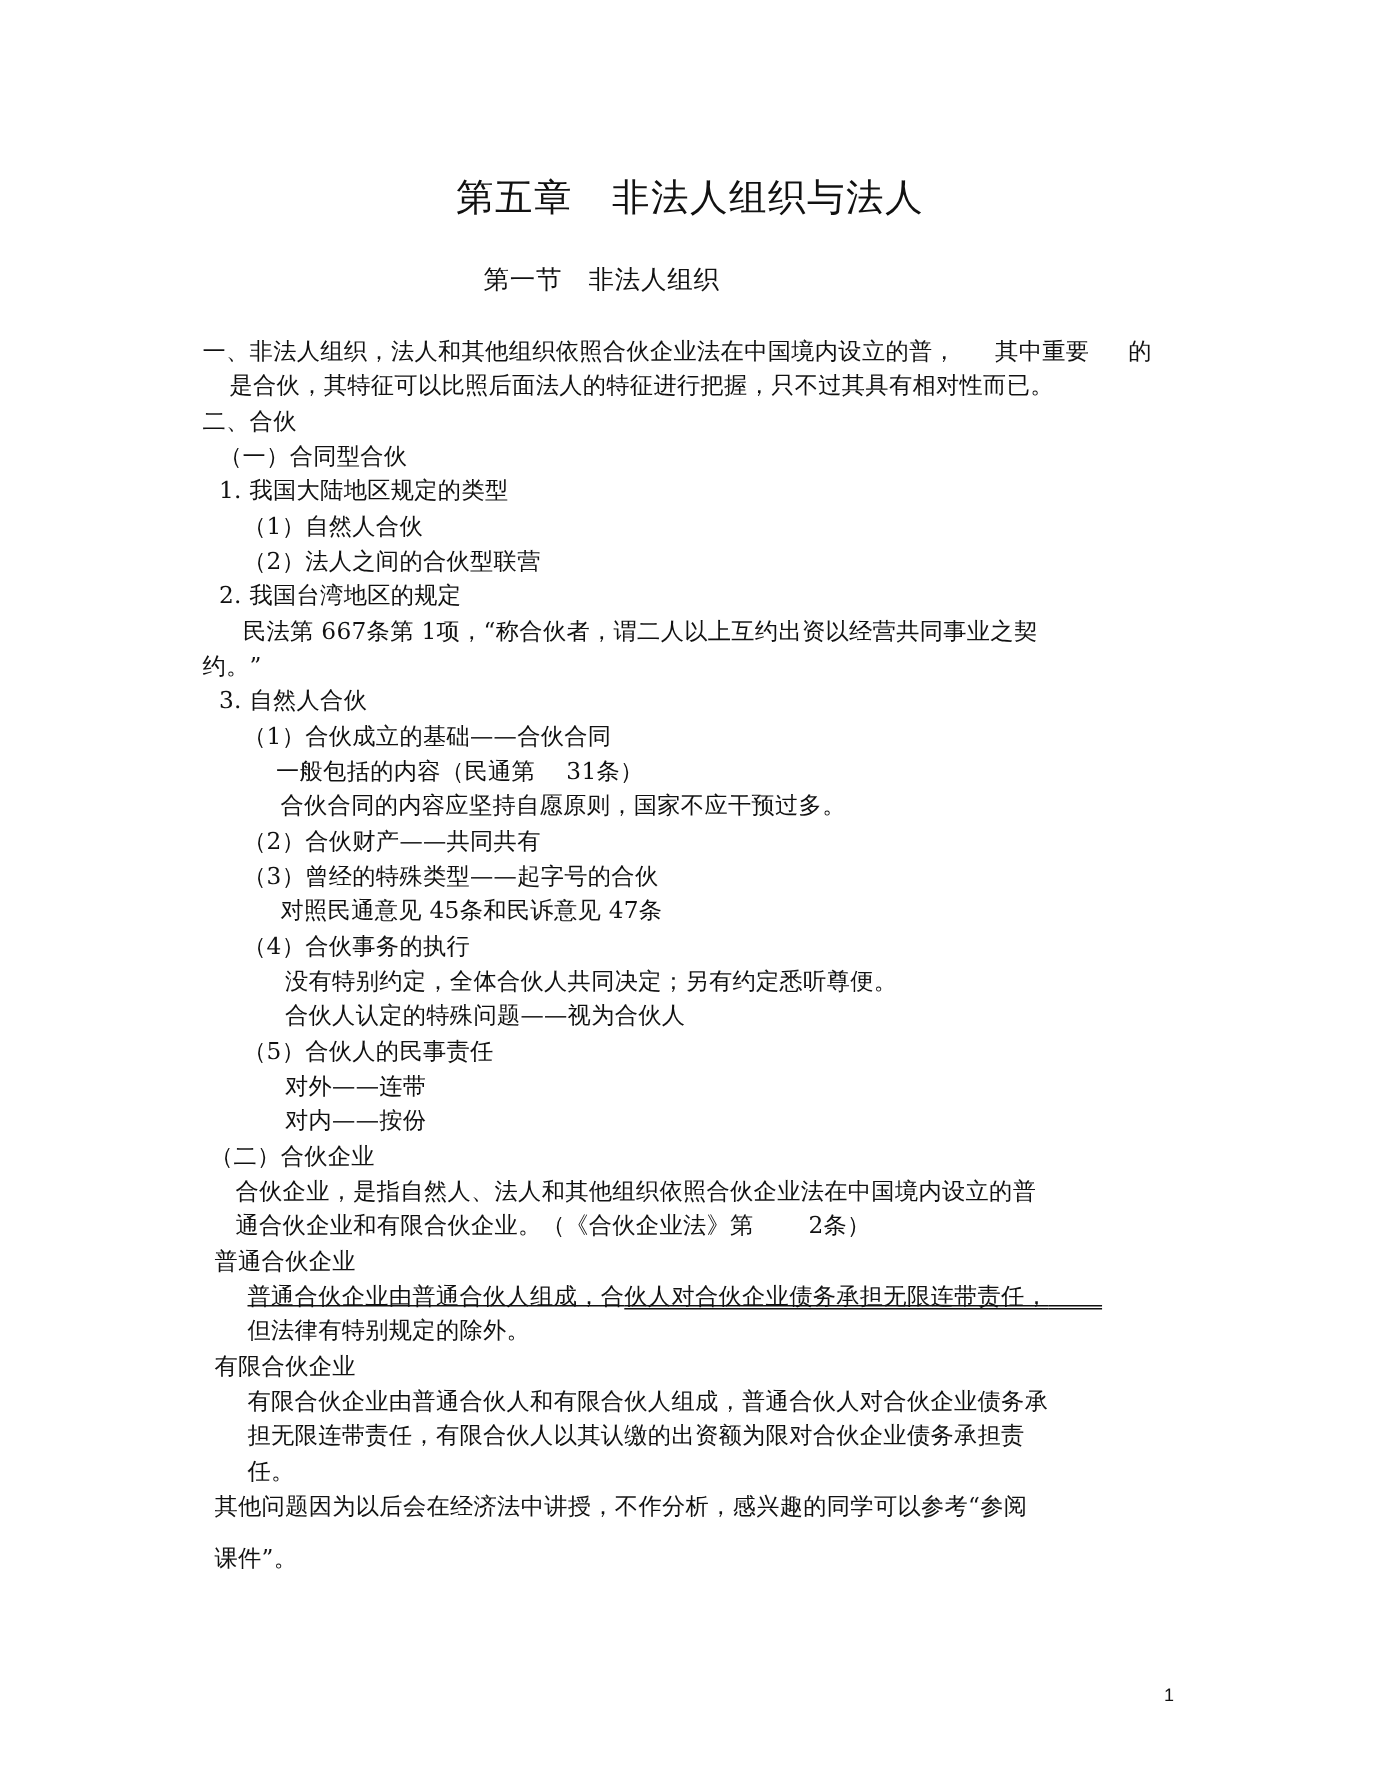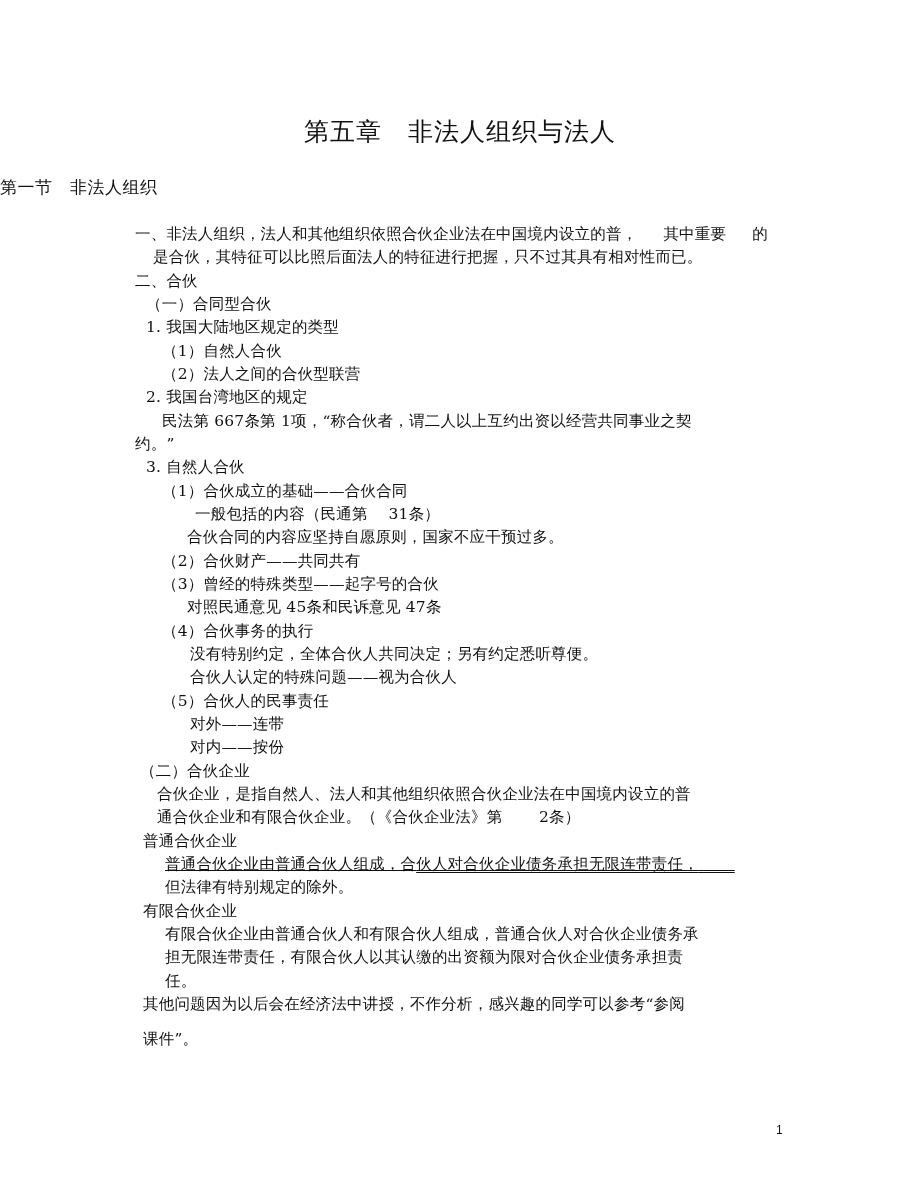--- a/index.html
+++ b/index.html
@@ -1,21 +1,21 @@
 <!DOCTYPE html>
 <html><head>
 <meta charset="utf-8">
 <style>
   html, body { margin: 0; padding: 0; background: #ffffff; }
   body { width: 920px; height: 1192px; position: relative; overflow: hidden;
          font-family: "DejaVu Serif", "Liberation Serif", serif; color: #111; }
   .ln { position: absolute; white-space: nowrap; font-size: 15.5px; line-height: 22px; letter-spacing: 0.2px; }
   .title { position: absolute; left: 0; width: 920px; text-align: center; top: 112px;
            font-size: 25px; line-height: 40px; letter-spacing: 1px; }
-  .subtitle { position: absolute; left: 0; width: 802px; top: 175px;
+  .subtitle { position: absolute; left: 0; width: 802px; text-align: center; top: 175px;
               font-size: 17px; line-height: 24px; letter-spacing: 0.5px; }
   .ul { text-decoration: underline; text-underline-offset: 3px; }
   .page-num { position: absolute; left: 776px; top: 1123px; font-size: 12px;
               font-family: "Liberation Sans", sans-serif; }
   .gap { display: inline-block; width: 26px; }
 </style>
 </head>
 <body>
 
 <div>
@@ -29,21 +29,21 @@
   <div class="ln" style="left:135px; top:270px;">二、合伙</div>
   <div class="ln" style="left:146px; top:293px;">（一）合同型合伙</div>
   <div class="ln" style="left:146px; top:316px;">1. 我国大陆地区规定的类型</div>
   <div class="ln" style="left:162px; top:340px;">（1）自然人合伙</div>
   <div class="ln" style="left:162px; top:363px;">（2）法人之间的合伙型联营</div>
   <div class="ln" style="left:146px; top:386px;">2. 我国台湾地区的规定</div>
   <div class="ln" style="left:162px; top:410px;">民法第 667条第 1项，“称合伙者，谓二人以上互约出资以经营共同事业之契</div>
   <div class="ln" style="left:135px; top:433px;">约。”</div>
   <div class="ln" style="left:146px; top:456px;">3. 自然人合伙</div>
   <div class="ln" style="left:162px; top:480px;">（1）合伙成立的基础——合伙合同</div>
-  <div class="ln" style="left:184px; top:503px;margin-left:11px;">一般包括的内容（民通第　 31条）</div>
+  <div class="ln" style="left:184px; top:503px;">一般包括的内容（民通第　 31条）</div>
   <div class="ln" style="left:187px; top:526px;">合伙合同的内容应坚持自愿原则，国家不应干预过多。</div>
   <div class="ln" style="left:162px; top:550px;">（2）合伙财产——共同共有</div>
   <div class="ln" style="left:162px; top:573px;">（3）曾经的特殊类型——起字号的合伙</div>
   <div class="ln" style="left:187px; top:596px;">对照民通意见 45条和民诉意见 47条</div>
   <div class="ln" style="left:162px; top:620px;">（4）合伙事务的执行</div>
   <div class="ln" style="left:190px; top:643px;">没有特别约定，全体合伙人共同决定；另有约定悉听尊便。</div>
   <div class="ln" style="left:190px; top:666px;">合伙人认定的特殊问题——视为合伙人</div>
   <div class="ln" style="left:162px; top:690px;">（5）合伙人的民事责任</div>
   <div class="ln" style="left:190px; top:713px;">对外——连带</div>
   <div class="ln" style="left:190px; top:736px;">对内——按份</div>

